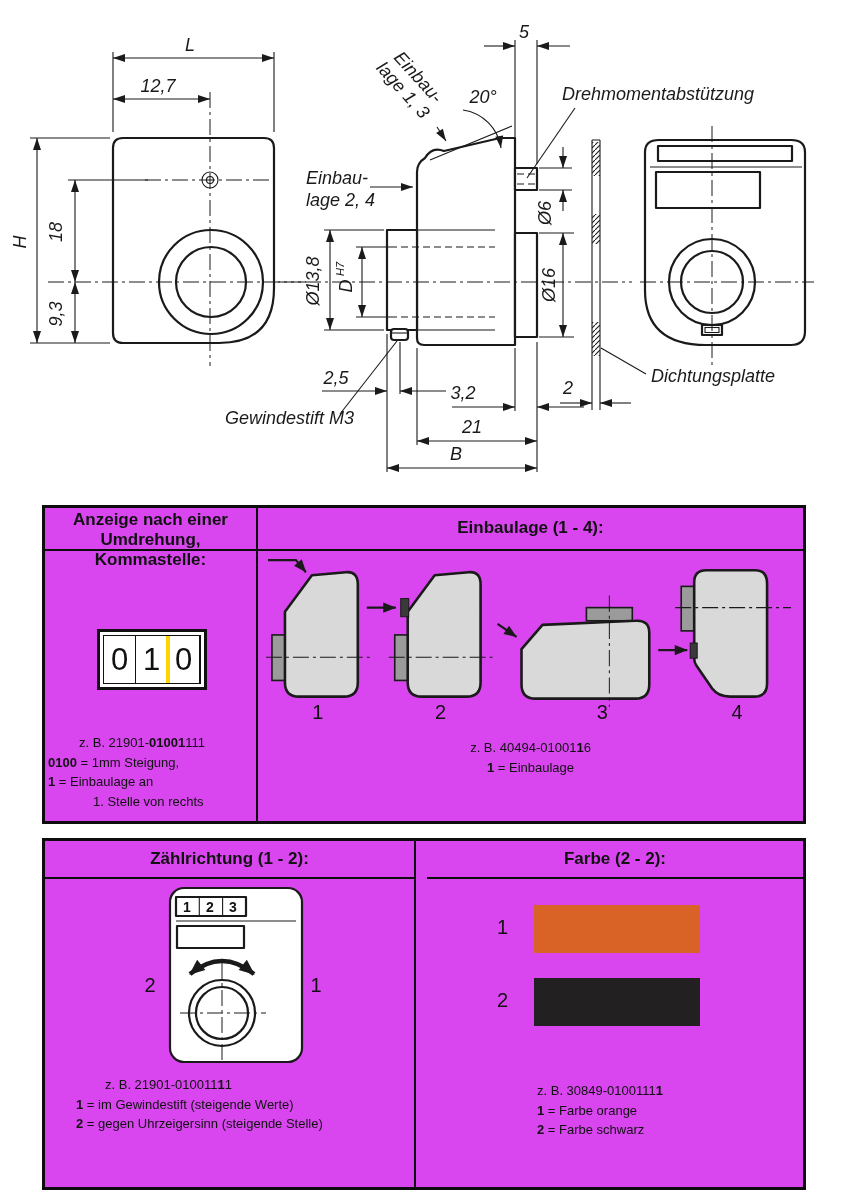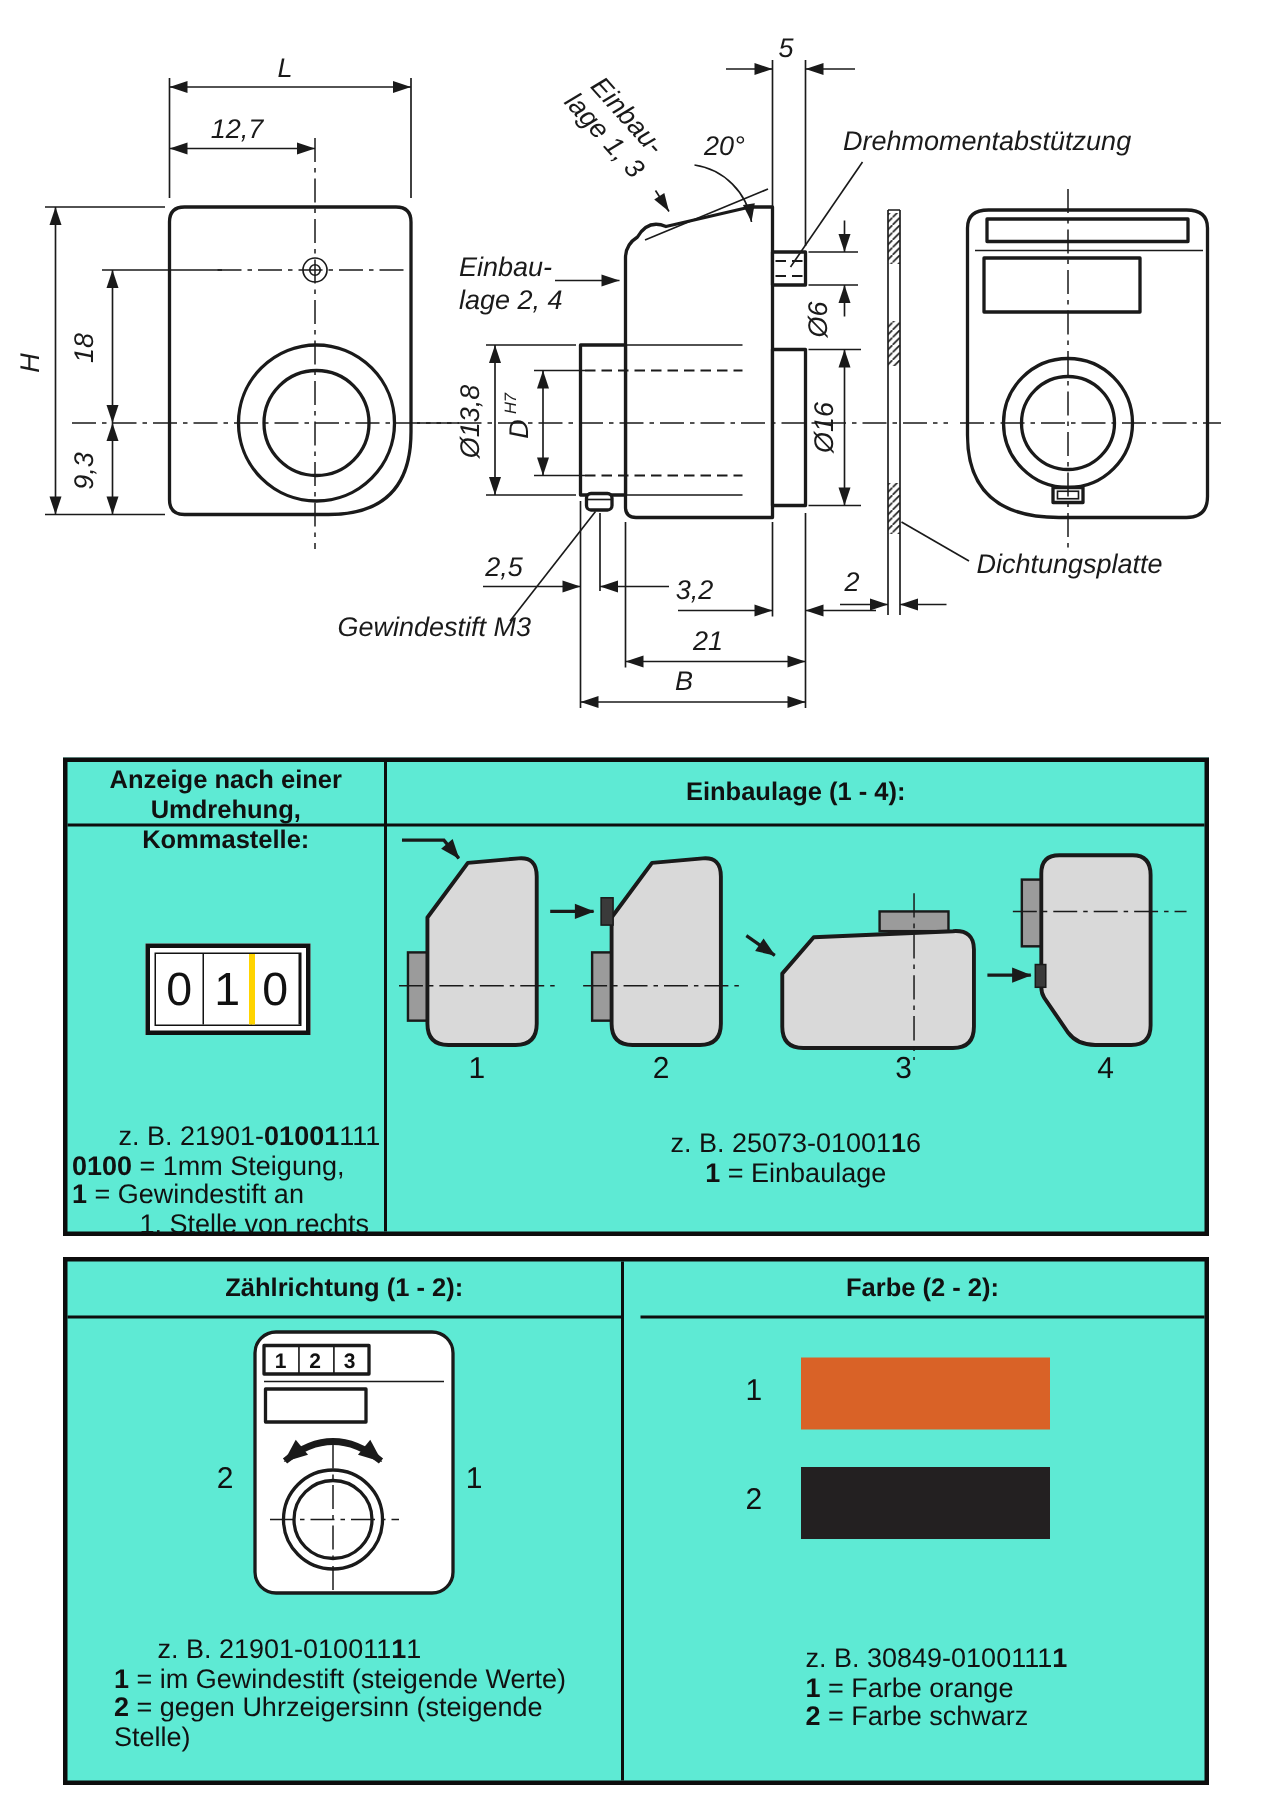--- a/index.html
+++ b/index.html
@@ -10,25 +10,25 @@
   .t{fill:none;stroke:#1a1a1a;stroke-width:1.1;}
   .cl{fill:none;stroke:#1a1a1a;stroke-width:1;stroke-dasharray:16 4 3 4;}
   .hd{fill:none;stroke:#1a1a1a;stroke-width:1.2;stroke-dasharray:7 4;}
   .dim{font-family:"Liberation Sans",sans-serif;font-style:italic;font-size:18px;fill:#1a1a1a;}
   .dims{font-size:11px;}
   .fignum{font-family:"Liberation Sans",sans-serif;font-size:20px;fill:#111;}
   .gbody{fill:#d9d9d9;stroke:#1a1a1a;stroke-width:2.6;stroke-linejoin:round;}
   .gtab{fill:#9b9b9b;stroke:#1a1a1a;stroke-width:1.6;}
   .gnub{fill:#3a3a3a;stroke:#1a1a1a;stroke-width:1;}
   .aln{fill:none;stroke:#1a1a1a;stroke-width:2.2;}
-  .tbl{position:absolute;border:3px solid #0d0d0d;box-sizing:border-box;background:#5eead4;display:flex;}
+  .tbl{position:absolute;border:3px solid #0d0d0d;box-sizing:border-box;background:#d946ef;display:flex;}
   .col{display:flex;flex-direction:column;box-sizing:border-box;}
   .hdr{border-bottom:2.5px solid #0d0d0d;text-align:center;font-weight:bold;font-size:17px;line-height:20px;box-sizing:border-box;}
   .cellbody{position:relative;flex:1;}
-  .leg{font-size:18px;line-height:19.5px;color:#111;margin-top:15px;}
+  .leg{font-size:13px;line-height:19.5px;color:#111;}
   .leg b{font-weight:bold;}
   
   .counter{position:absolute;border:3px solid #111;padding:3px;box-sizing:border-box;background:#fff;}
   .counter-inner{position:relative;border:1.5px solid #111;height:100%;display:flex;box-sizing:border-box;}
   .digitcell{flex:1;display:flex;align-items:center;justify-content:center;font-size:31px;color:#111;border-right:1.5px solid #111;}
   .digitcell:last-child{border-right:none;}
   .decimal-bar{position:absolute;top:0;bottom:0;left:66.5%;width:4px;margin-left:-2px;}
   
   .swatch{position:absolute;width:166px;height:48px;}
   .swnum{position:absolute;font-size:20px;color:#111;}
@@ -183,21 +183,21 @@
           <div class="counter-inner">
             <div class="digitcell">0</div>
             <div class="digitcell">1</div>
             <div class="digitcell">0</div>
             <div class="decimal-bar" style="background: rgb(255, 212, 0);"></div>
           </div>
         </div>
         <div class="leg" style="position:absolute;left:3px;top:182px;right:2px;">
           <div style="margin-left:31px;"><span>z. B. 21901-</span><b>01001</b><span>111</span></div>
           <div><b>0100</b><span> = 1mm Steigung,</span></div>
-          <div><b>1</b><span> = Gewindestift an</span></div>
+          <div><b>1</b><span> = Einbaulage an</span></div>
           <div style="margin-left:45px;">1. Stelle von rechts</div>
         </div>
       </div>
     </div>
 
     <div class="col" style="flex:1;">
       <div class="hdr" style="height:43px;line-height:40px;">Einbaulage (1 - 4):</div>
       <div class="cellbody">
         <svg style="position:absolute;inset:0;" width="100%" height="100%" viewBox="258 554 546 267" preserveAspectRatio="none">
           <defs>
@@ -234,21 +234,21 @@
           <g>
             <rect class="gtab" x="682" y="589" width="13" height="44"></rect>
             <path class="gbody" d="M707,573 L756,573 Q768,573 768,586 L768,685 Q768,698 755,698 L731,698 Q719,698 713,690 L697,667 Q695,664 695,660 L695,585 Q695,573 707,573 Z"></path>
             <rect class="gnub" x="691" y="645" width="7" height="15"></rect>
             <path class="cl" d="M676,610 L792,610"></path>
             <path class="aln" d="M659,652 L688,652" marker-end="url(#arrE)"></path>
             <text class="fignum" x="738" y="720" text-anchor="middle">4</text>
           </g>
         </svg>
         <div class="leg" style="position:absolute;left:0;right:0;top:187px;text-align:center;">
-          <div><span>z. B. 25073-01001</span><b>1</b><span>6</span></div>
+          <div><span>z. B. 40494-01001</span><b>1</b><span>6</span></div>
           <div><b>1</b><span> = Einbaulage</span></div>
         </div>
       </div>
     </div>
   </div>
 
   <div class="tbl" id="t2" style="left:42px;top:838px;width:764px;height:352px;gap:11px;">
 
     <div class="col" style="width:371px;border-right:2.5px solid #0d0d0d;">
       <div class="hdr" style="height:38px;line-height:36px;">Zählrichtung (1 - 2):</div>

